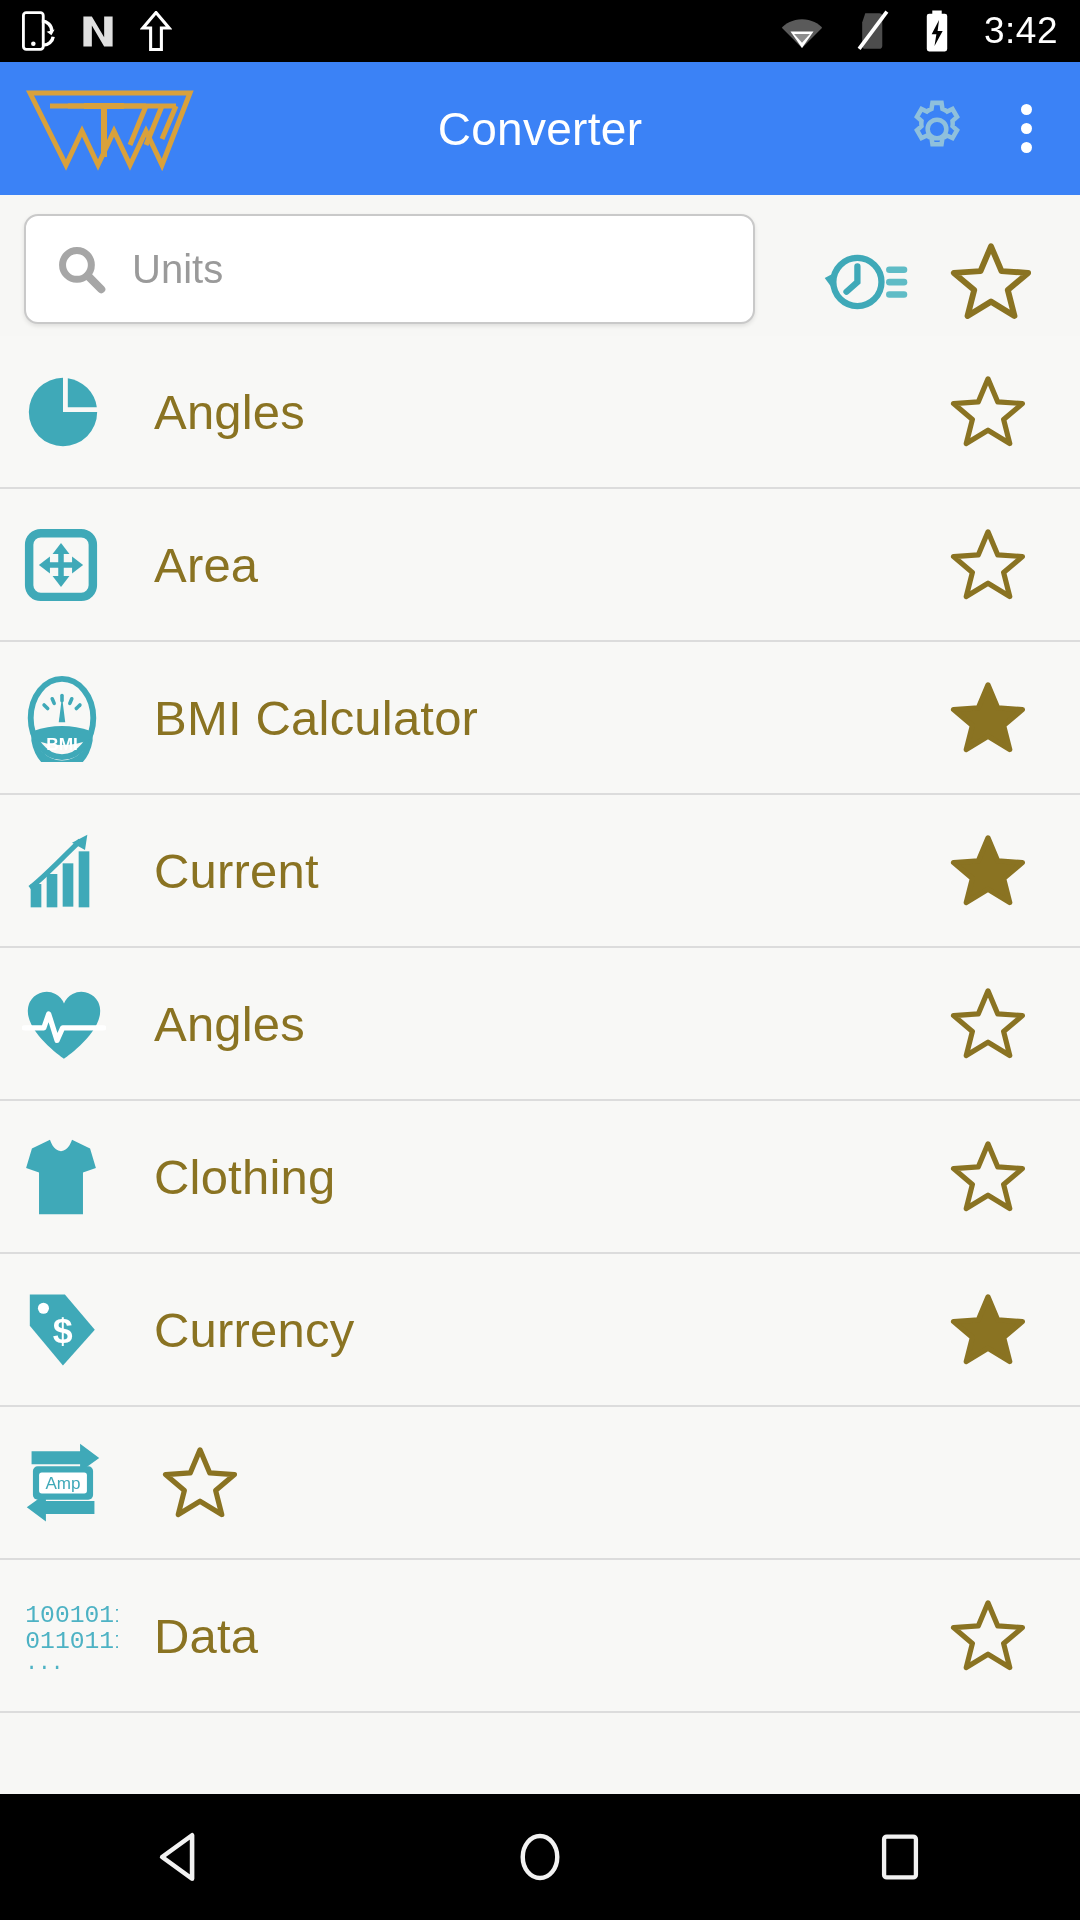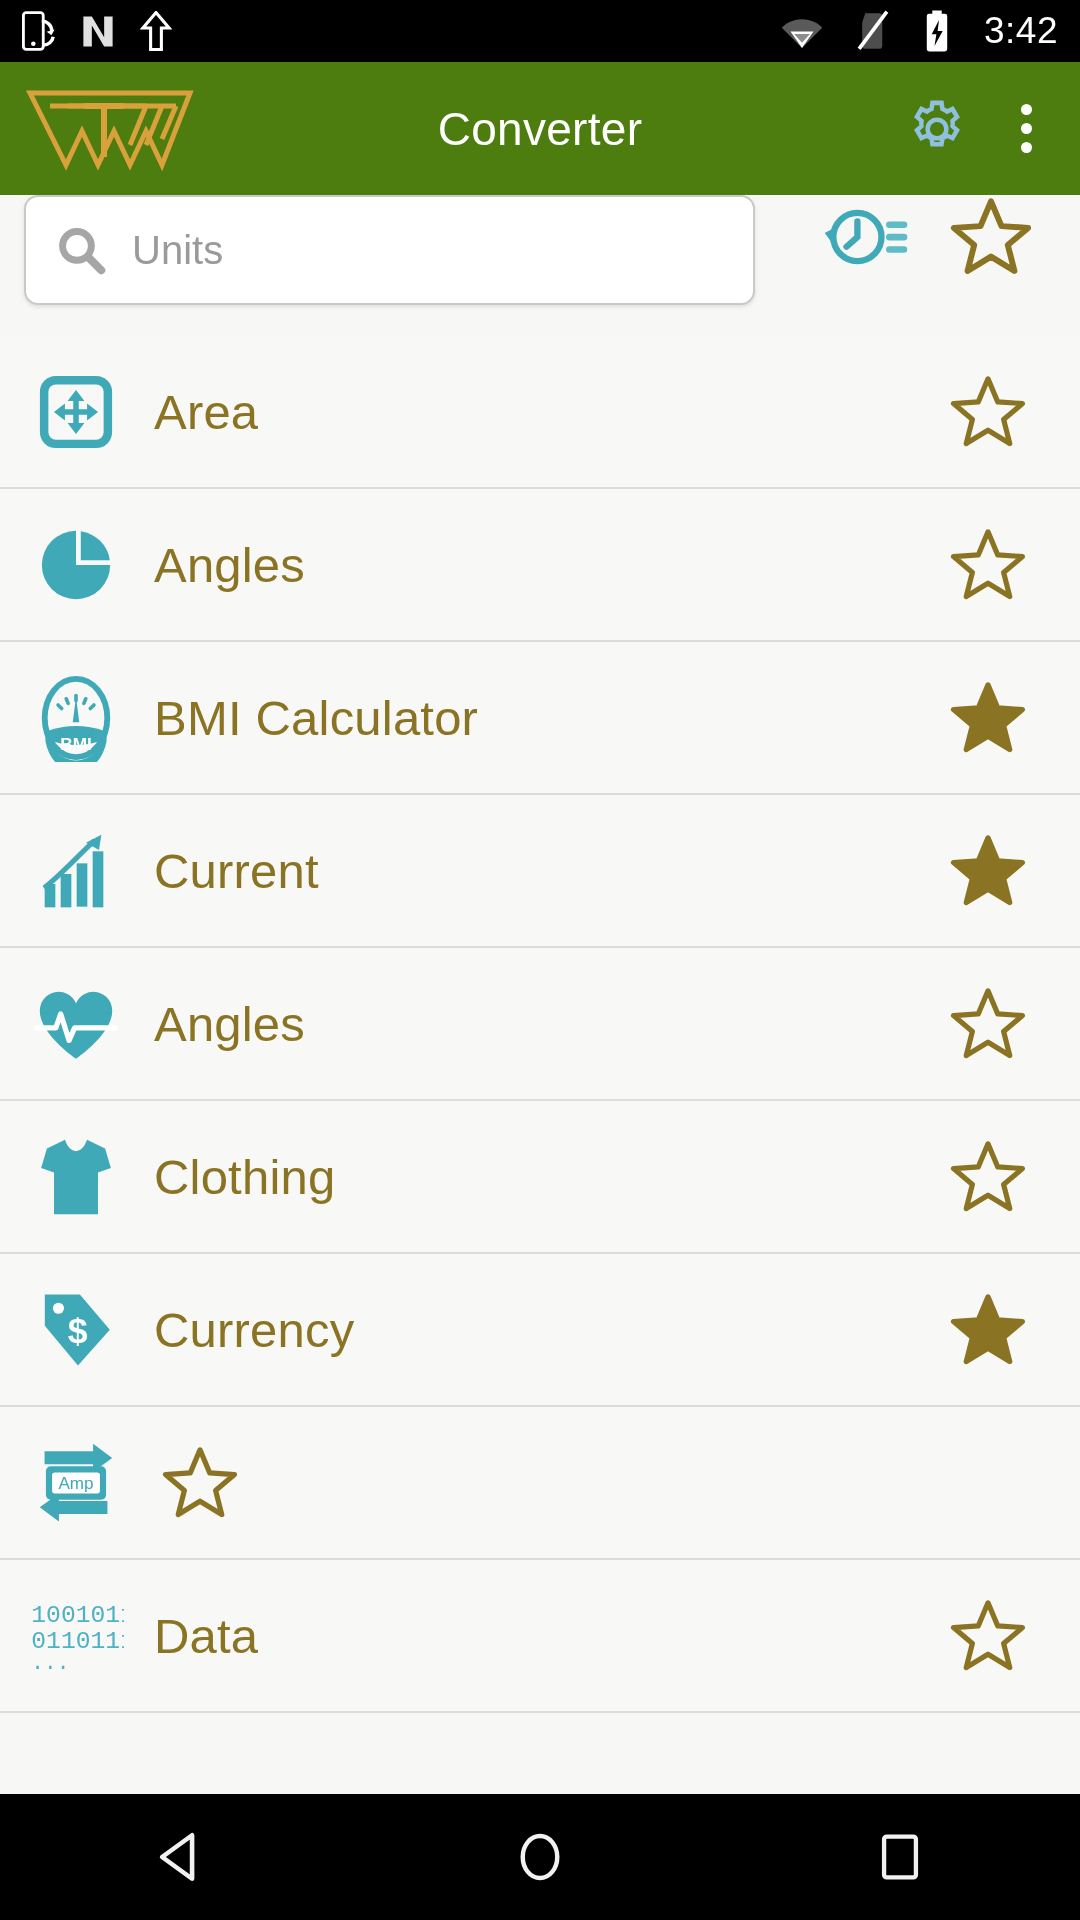--- a/index.html
+++ b/index.html
@@ -15,38 +15,38 @@
     height:62px; background:#000; display:flex; align-items:center;
     padding:0 22px; color:#fff;
   }
   .status-left{ display:flex; align-items:center; gap:22px; }
   .status-right{ margin-left:auto; display:flex; align-items:center; gap:32px; }
   .status-clock{ font-size:37px; font-weight:400; letter-spacing:.5px; color:#fff;
                  font-family:"Liberation Sans", sans-serif; }
 
   
   .app-bar{
-    height:133px; background:#4d7c0f; display:flex; align-items:center;
+    height:133px; background:#3b82f6; display:flex; align-items:center;
     padding:0 26px; position:relative;
   }
   .app-logo{ width:168px; height:84px; flex:0 0 auto; }
   .app-title{
     position:absolute; left:0; right:0; text-align:center;
     color:#ffffff; font-size:46px; font-weight:400; pointer-events:none;
     letter-spacing:.3px;
   }
   .app-actions{ margin-left:auto; display:flex; align-items:center; gap:34px; z-index:2; }
   .gear-btn{ width:66px; height:66px; display:flex; align-items:center; justify-content:center; }
   .overflow-btn{ width:50px; height:66px; display:flex; flex-direction:column;
                  align-items:center; justify-content:center; gap:8px; padding-right:6px;}
   .dot{ width:11px; height:11px; border-radius:50%; background:#fff; }
 
   
   .search-row{
-    height:141px; display:flex; align-items:flex-start; padding:0 24px;
+    height:141px; display:flex; align-items:flex-end; padding:12px 24px;
     background:#f7f7f5;
   }
   .search-box{
     flex:1 1 auto; max-width:731px; height:110px; background:#ffffff;
     border:2px solid #c9c9c9; border-radius:14px;
     display:flex; align-items:center; padding:0 28px; gap:24px;
     box-shadow:0 2px 4px rgba(0,0,0,.10);
   }
   .search-placeholder{ color:#9a9a9a; font-size:40px; }
   .search-actions{ display:flex; align-items:center; margin-left:auto; }
@@ -55,21 +55,21 @@
 
   
   .list{ background:#f7f7f5; }
   .list-row{
     height:153px; display:flex; align-items:center;
     border-bottom:2px solid #dcdcdc; padding:0 22px;
     background:#f8f8f6;
   }
   .row-icon{
     width:108px; flex:0 0 108px; height:110px;
-    display:flex; align-items:center; justify-content:center;
+    display:flex; align-items:center; 
   }
   .row-label{
     flex:1 1 auto; color:#8a7322; font-size:49px; font-weight:400;
     padding-left:24px; letter-spacing:.2px;
   }
   .row-star{
     width:140px; flex:0 0 140px; display:flex; align-items:center; justify-content:center;
   }
 
   
@@ -179,46 +179,46 @@
             <path d="M12 1.8 L15 8.9 L22.6 9.4 L16.8 14.3 L18.7 21.7 L12 17.6 L5.3 21.7 L7.2 14.3 L1.4 9.4 L9 8.9 Z" fill="none" stroke="#8a7322" stroke-width="1.7" stroke-linejoin="round"></path>
           </svg>
         </div>
       </div>
     </div>
 
     <div class="list">
 
       <div class="list-row">
         <div class="row-icon">
+          <svg width="82" height="82" viewBox="0 0 24 24">
+            <path d="M12 2 A10 10 0 1 0 22 12 L12 12 Z" fill="#3fa9b8"></path>
+            <path d="M13.4 2.1 A10 10 0 0 1 21.9 10.6 L13.4 10.6 Z" fill="#3fa9b8"></path>
+          </svg>
+        </div>
+        <div class="row-label">Angles</div>
+        <div class="row-star">
+          <svg width="78" height="78" viewBox="0 0 24 24">
+            <path d="M12 1.8 L15 8.9 L22.6 9.4 L16.8 14.3 L18.7 21.7 L12 17.6 L5.3 21.7 L7.2 14.3 L1.4 9.4 L9 8.9 Z" fill="none" stroke="#8a7322" stroke-width="1.6" stroke-linejoin="round"></path>
+          </svg>
+        </div>
+      </div>
+
+      <div class="list-row">
+        <div class="row-icon">
           <svg width="78" height="78" viewBox="0 0 24 24">
             <rect x="2.2" y="2.2" width="19.6" height="19.6" rx="3.6" fill="none" stroke="#3fa9b8" stroke-width="2.6"></rect>
             <path d="M12 5.2 L14.6 8.6 L9.4 8.6 Z" fill="#3fa9b8"></path>
             <path d="M12 18.8 L9.4 15.4 L14.6 15.4 Z" fill="#3fa9b8"></path>
             <path d="M5.2 12 L8.6 9.4 L8.6 14.6 Z" fill="#3fa9b8"></path>
             <path d="M18.8 12 L15.4 14.6 L15.4 9.4 Z" fill="#3fa9b8"></path>
             <line x1="12" y1="7.4" x2="12" y2="16.6" stroke="#3fa9b8" stroke-width="1.7"></line>
             <line x1="7.4" y1="12" x2="16.6" y2="12" stroke="#3fa9b8" stroke-width="1.7"></line>
           </svg>
         </div>
         <div class="row-label">Area</div>
-        <div class="row-star">
-          <svg width="78" height="78" viewBox="0 0 24 24">
-            <path d="M12 1.8 L15 8.9 L22.6 9.4 L16.8 14.3 L18.7 21.7 L12 17.6 L5.3 21.7 L7.2 14.3 L1.4 9.4 L9 8.9 Z" fill="none" stroke="#8a7322" stroke-width="1.6" stroke-linejoin="round"></path>
-          </svg>
-        </div>
-      </div>
-
-      <div class="list-row">
-        <div class="row-icon">
-          <svg width="82" height="82" viewBox="0 0 24 24">
-            <path d="M12 2 A10 10 0 1 0 22 12 L12 12 Z" fill="#3fa9b8"></path>
-            <path d="M13.4 2.1 A10 10 0 0 1 21.9 10.6 L13.4 10.6 Z" fill="#3fa9b8"></path>
-          </svg>
-        </div>
-        <div class="row-label">Angles</div>
         <div class="row-star">
           <svg width="78" height="78" viewBox="0 0 24 24">
             <path d="M12 1.8 L15 8.9 L22.6 9.4 L16.8 14.3 L18.7 21.7 L12 17.6 L5.3 21.7 L7.2 14.3 L1.4 9.4 L9 8.9 Z" fill="none" stroke="#8a7322" stroke-width="1.6" stroke-linejoin="round"></path>
           </svg>
         </div>
       </div>
 
       <div class="list-row">
         <div class="row-icon">
           <svg width="80" height="88" viewBox="0 0 24 27">

